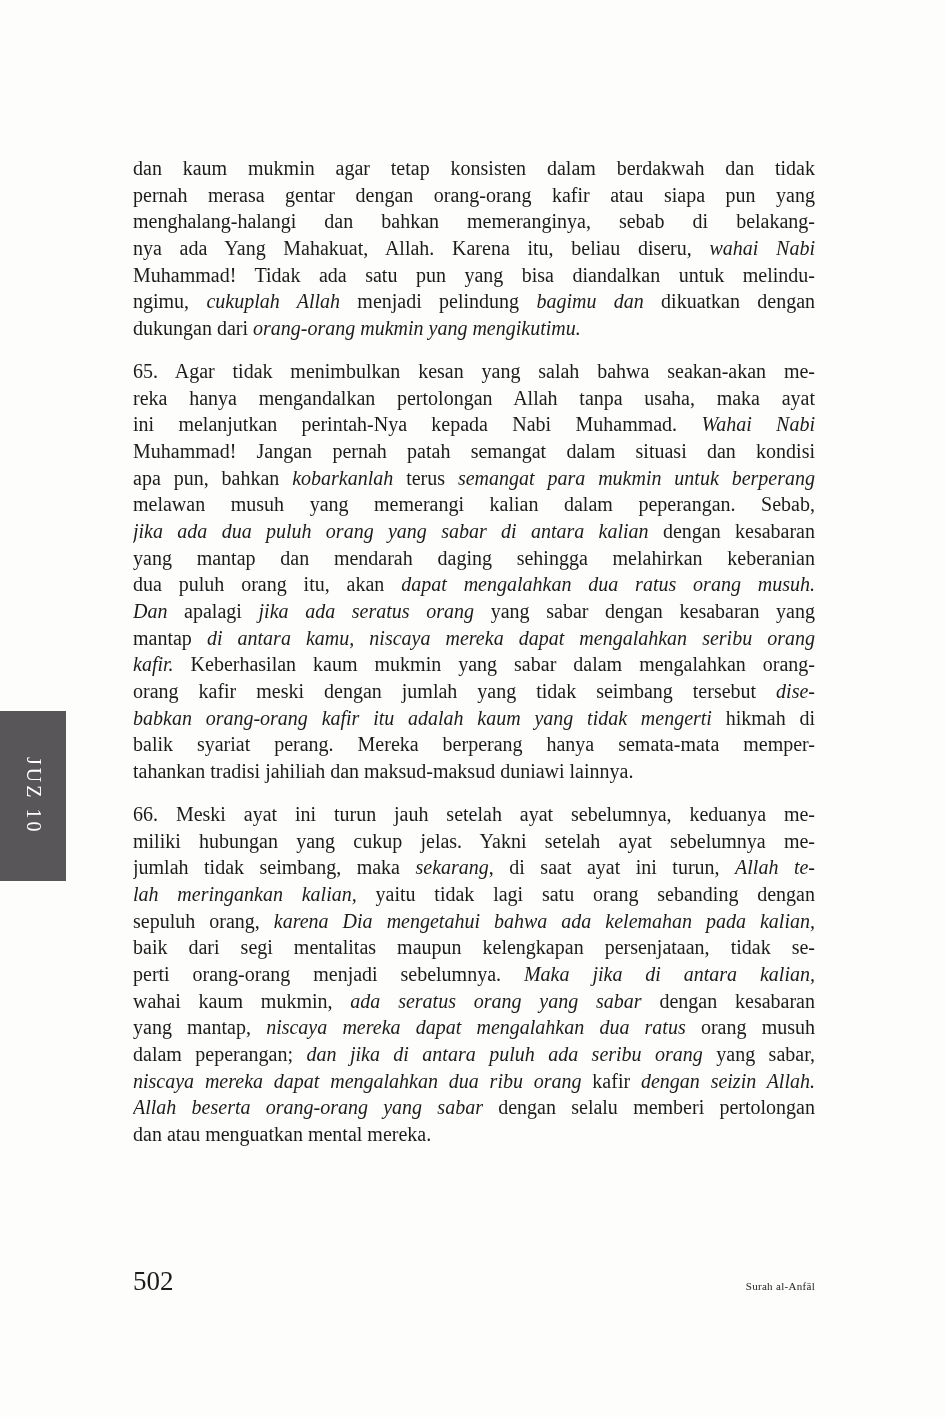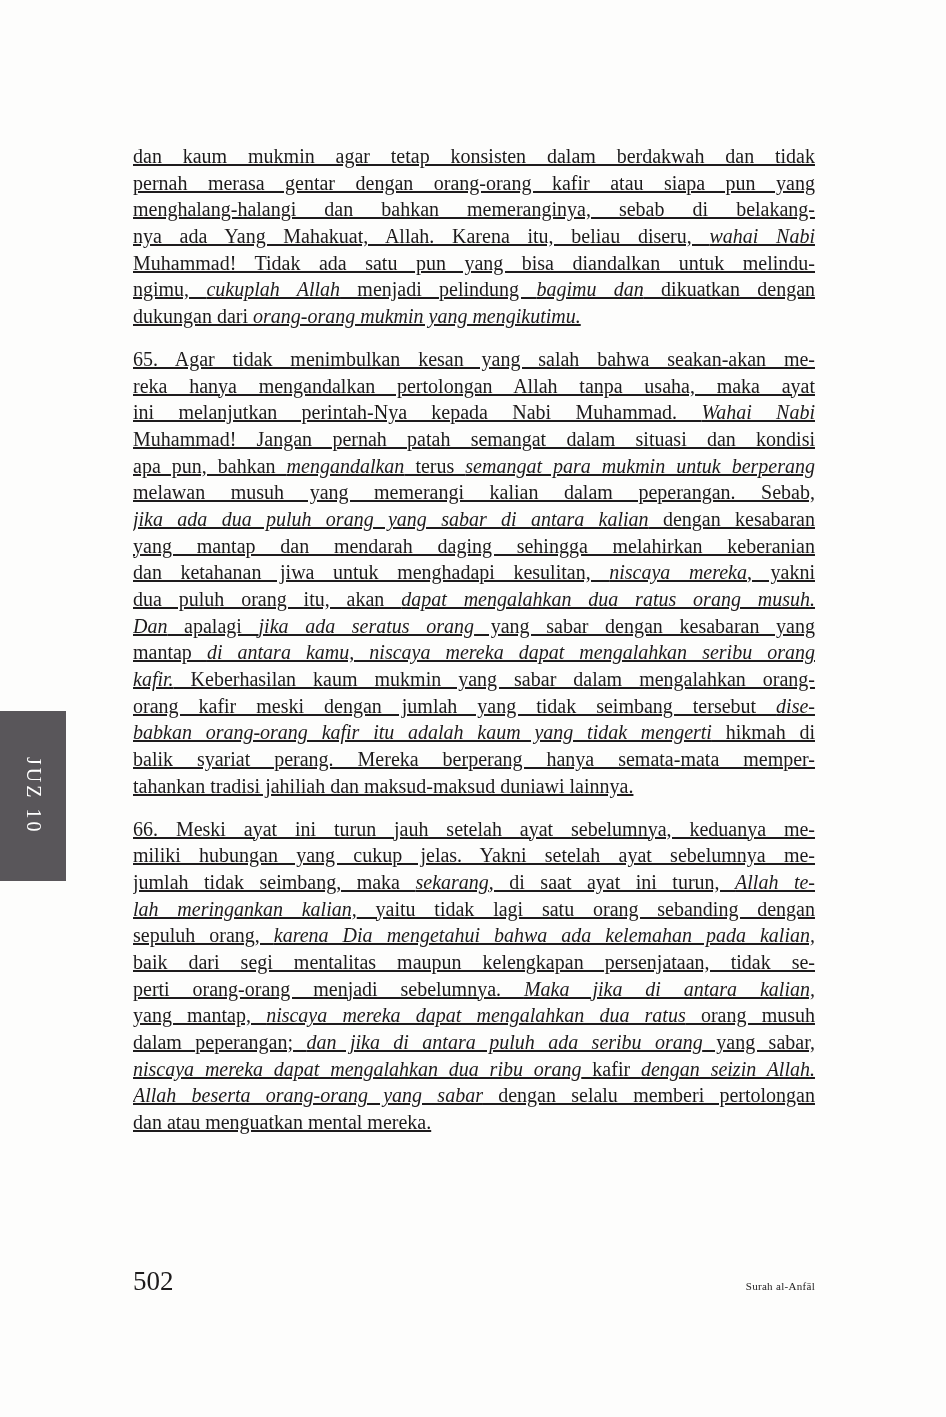--- a/index.html
+++ b/index.html
@@ -17,22 +17,21 @@
   .content {
     position: absolute;
     left: 133px;
     top: 143px;
     width: 682px;
     color: #1d1b1c;
     font-family: "Liberation Serif", "DejaVu Serif", serif;
     font-size: 20px;
   }
   .para {
-    margin: 0 0 16px 0;
-    text-decoration: underline;
+    margin: 12px 0 16px 0;
   }
   .pline {
     line-height: 26.7px;
     height: 26.7px;
     text-align: justify;
     text-align-last: justify;
     overflow: hidden;
   }
   .pline.last {
     text-align-last: left;
@@ -97,42 +96,42 @@
         <div class="pline"><span>nya ada Yang Mahakuat, Allah. Karena itu, beliau diseru, </span><span class="it">wahai Nabi</span></div>
         <div class="pline"><span>Muhammad! Tidak ada satu pun yang bisa diandalkan untuk melindu-</span></div>
         <div class="pline"><span>ngimu, </span><span class="it">cukuplah Allah</span><span> menjadi pelindung </span><span class="it">bagimu dan</span><span> dikuatkan dengan</span></div>
         <div class="pline last"><span>dukungan dari </span><span class="it">orang-orang mukmin yang mengikutimu.</span></div>
       </div>
       <div class="para">
         <div class="pline"><span>65. Agar tidak menimbulkan kesan yang salah bahwa seakan-akan me-</span></div>
         <div class="pline"><span>reka hanya mengandalkan pertolongan Allah tanpa usaha, maka ayat</span></div>
         <div class="pline"><span>ini melanjutkan perintah-Nya kepada Nabi Muhammad. </span><span class="it">Wahai Nabi</span></div>
         <div class="pline"><span>Muhammad! Jangan pernah patah semangat dalam situasi dan kondisi</span></div>
-        <div class="pline"><span>apa pun, bahkan </span><span class="it">mengandalkan</span><span> terus </span><span class="it">semangat para mukmin untuk berperang</span></div>
+        <div class="pline"><span>apa pun, bahkan </span><span class="it">kobarkanlah</span><span> terus </span><span class="it">semangat para mukmin untuk berperang</span></div>
         <div class="pline"><span>melawan musuh yang memerangi kalian dalam peperangan. Sebab,</span></div>
         <div class="pline"><span class="it">jika ada dua puluh orang yang sabar di antara kalian</span><span> dengan kesabaran</span></div>
         <div class="pline"><span>yang mantap dan mendarah daging sehingga melahirkan keberanian</span></div>
-        <div class="pline"><span>dan ketahanan jiwa untuk menghadapi kesulitan, </span><span class="it">niscaya mereka</span><span>, yakni</span></div>
         <div class="pline"><span>dua puluh orang itu, akan </span><span class="it">dapat mengalahkan dua ratus orang musuh.</span></div>
         <div class="pline"><span class="it">Dan</span><span> apalagi </span><span class="it">jika ada seratus orang</span><span> yang sabar dengan kesabaran yang</span></div>
         <div class="pline"><span>mantap </span><span class="it">di antara kamu, niscaya mereka dapat mengalahkan seribu orang</span></div>
         <div class="pline"><span class="it">kafir.</span><span> Keberhasilan kaum mukmin yang sabar dalam mengalahkan orang-</span></div>
         <div class="pline"><span>orang kafir meski dengan jumlah yang tidak seimbang tersebut </span><span class="it">dise-</span></div>
         <div class="pline"><span class="it">babkan orang-orang kafir itu adalah kaum yang tidak mengerti</span><span> hikmah di</span></div>
         <div class="pline"><span>balik syariat perang. Mereka berperang hanya semata-mata memper-</span></div>
         <div class="pline last"><span>tahankan tradisi jahiliah dan maksud-maksud duniawi lainnya.</span></div>
       </div>
       <div class="para">
         <div class="pline"><span>66. Meski ayat ini turun jauh setelah ayat sebelumnya, keduanya me-</span></div>
         <div class="pline"><span>miliki hubungan yang cukup jelas. Yakni setelah ayat sebelumnya me-</span></div>
         <div class="pline"><span>jumlah tidak seimbang, maka </span><span class="it">sekarang</span><span>, di saat ayat ini turun, </span><span class="it">Allah te-</span></div>
         <div class="pline"><span class="it">lah meringankan kalian,</span><span> yaitu tidak lagi satu orang sebanding dengan</span></div>
         <div class="pline"><span>sepuluh orang, </span><span class="it">karena Dia mengetahui bahwa ada kelemahan pada kalian,</span></div>
         <div class="pline"><span>baik dari segi mentalitas maupun kelengkapan persenjataan, tidak se-</span></div>
         <div class="pline"><span>perti orang-orang menjadi sebelumnya. </span><span class="it">Maka jika di antara kalian,</span></div>
+        <div class="pline"><span>wahai kaum mukmin, </span><span class="it">ada seratus orang yang sabar</span><span> dengan kesabaran</span></div>
         <div class="pline"><span>yang mantap, </span><span class="it">niscaya mereka dapat mengalahkan dua ratus</span><span> orang musuh</span></div>
         <div class="pline"><span>dalam peperangan; </span><span class="it">dan jika di antara puluh ada seribu orang</span><span> yang sabar,</span></div>
         <div class="pline"><span class="it">niscaya mereka dapat mengalahkan dua ribu orang</span><span> kafir </span><span class="it">dengan seizin Allah.</span></div>
         <div class="pline"><span class="it">Allah beserta orang-orang yang sabar</span><span> dengan selalu memberi pertolongan</span></div>
         <div class="pline last"><span>dan atau menguatkan mental mereka.</span></div>
       </div>
     </div>
 
   <div class="footer">
     <span class="page-number">502</span>

